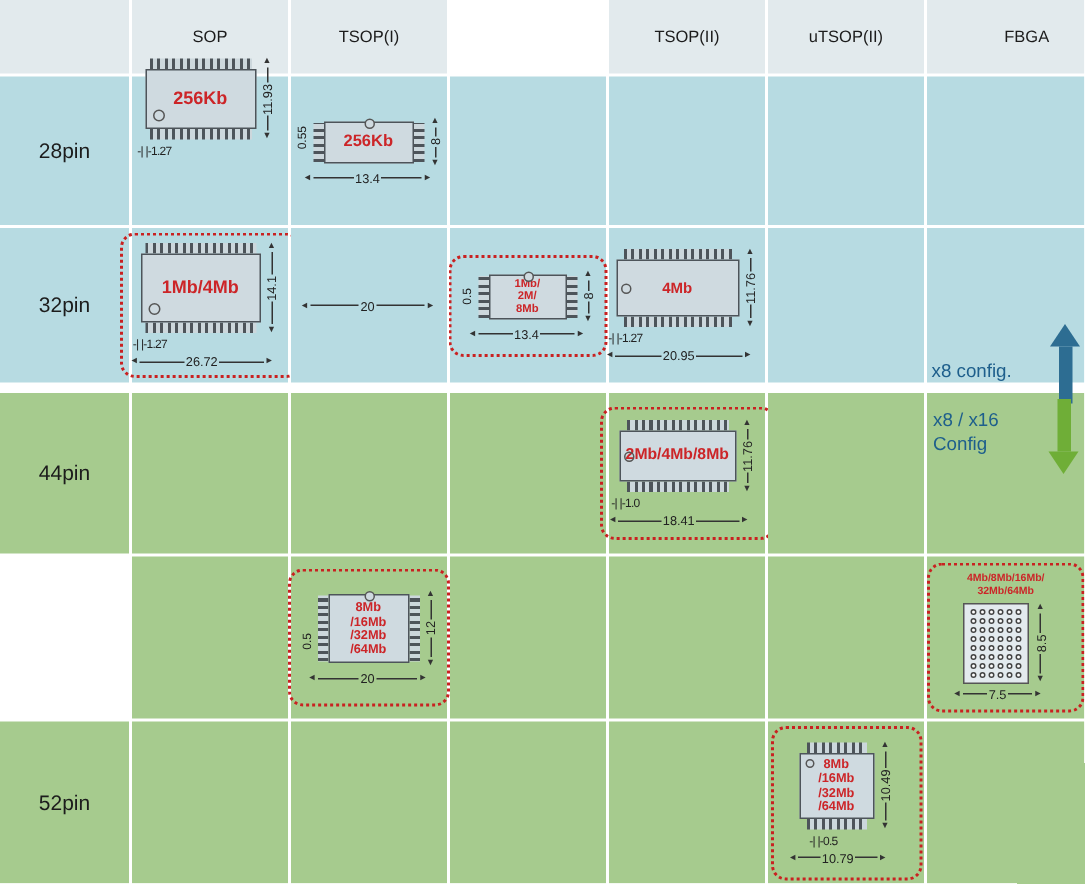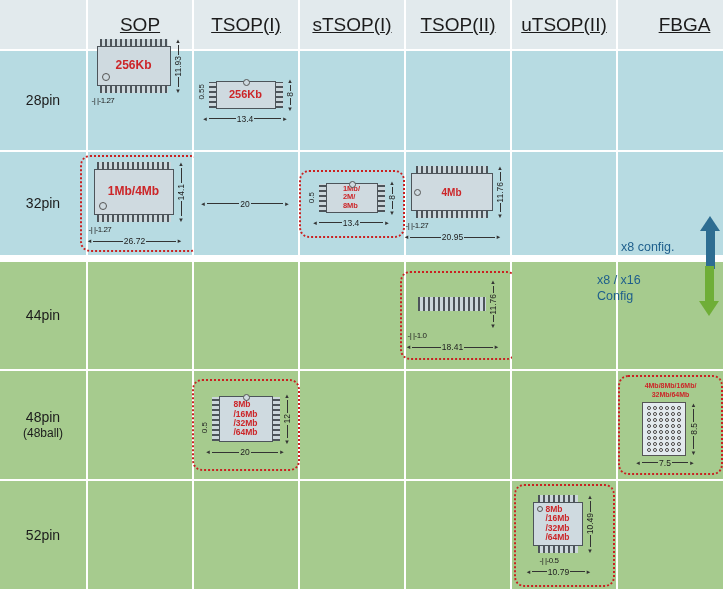--- a/index.html
+++ b/index.html
@@ -11,37 +11,37 @@
   #app{
     position:relative;width:723px;height:589px;background:#fff;
     display:grid;
     grid-template-columns:86px 104px 104px 104px 104px 104px 105px;
     grid-template-rows:49px 99px 103px 3px 107px 108px 108px;
     gap:2px;
     font-family:"Liberation Sans",sans-serif;
     overflow:hidden;
   }
   .hcell{background:var(--hdr);display:flex;align-items:center;justify-content:center;
-    font-size:19px;color:#1c1c1c;text-decoration:underline;}
+    font-size:11px;color:#1c1c1c;}
   .rlabel{display:flex;flex-direction:column;align-items:center;justify-content:center;
     font-size:14px;color:#1c1c1c;line-height:1.2;}
   .rlabel .sub{font-size:12px;}
   .cell{display:flex;align-items:center;justify-content:center;position:relative;}
   .blue{background:var(--blue);} .green{background:var(--green);}
 
   .chip{display:flex;flex-direction:column;align-items:center;gap:2px;position:relative;}
   .dotted{border:2px dotted var(--dotted);border-radius:10px;padding:3px;}
   .hrow{display:flex;align-items:center;gap:2px;}
   .hrow0{display:flex;align-items:center;}
   .stack{display:flex;flex-direction:column;align-items:center;}
   .pins-h{height:7px;background:repeating-linear-gradient(90deg,#4d545a 0 2px,#ccd7dc 2px 5px);}
   .pins-v{width:7px;background:repeating-linear-gradient(0deg,#4d545a 0 2px,#ccd7dc 2px 5px);}
   .cbody{position:relative;background:var(--chipbg);border:1px solid var(--chipbd);
     display:flex;align-items:center;justify-content:center;box-sizing:border-box;}
-  .clab{color:var(--red);line-height:1.1;font-weight:600;}
+  .clab{color:var(--red);text-align:center;line-height:1.1;font-weight:600;}
   .p1{position:absolute;border:1px solid #555;border-radius:50%;}
   .p1-sop{left:4px;bottom:4px;width:6px;height:6px;}
   .p1-tsop1{top:-3px;left:50%;margin-left:-3px;width:5px;height:5px;background:var(--chipbg);}
   .p1-tsop2{left:2px;top:50%;margin-top:-3px;width:5px;height:5px;}
   .p1-utsop2{left:3px;top:3px;width:4px;height:4px;}
 
   .hdim{display:flex;align-items:center;gap:1px;font-size:8.5px;color:#222;justify-content:center;}
   .hdim .ln{flex:1;height:1px;background:#333;min-width:3px;}
   .ar{font-size:6px;line-height:1;color:#333;}
   .vdim{display:flex;flex-direction:column;align-items:center;gap:1px;width:11px;}
@@ -50,21 +50,21 @@
   .pitch{font-size:8px;color:#222;letter-spacing:-0.5px;white-space:nowrap;}
   .vpitch{writing-mode:vertical-rl;transform:rotate(180deg);font-size:8px;color:#222;
     margin-bottom:12px;margin-right:1px;}
   .ftop{color:var(--red);font-size:7px;line-height:1.25;text-align:center;font-weight:600;}
   .fbody{background:#e3eaee;border:1px solid #555;display:flex;align-items:center;justify-content:center;box-sizing:border-box;}
   .balls{display:grid;gap:2px;}
   .ball{width:4px;height:4px;border:1px solid #444;border-radius:50%;background:#fff;box-sizing:border-box;}
 
   .cfg{position:absolute;color:var(--cfgtext);font-size:12.5px;line-height:1.3;z-index:5;}
   .cfg-x8{left:621px;top:239px;}
-  .cfg-x16{left:597px;top:272px;}
+  .cfg-x16{left:622px;top:272px;}
   .uparrow{position:absolute;left:700px;top:216px;width:20px;height:53px;z-index:4;
     display:flex;flex-direction:column;align-items:center;}
   .uparrow .head{width:0;height:0;border-left:10px solid transparent;border-right:10px solid transparent;
     border-bottom:15px solid var(--aup);}
   .uparrow .shaft{width:9px;flex:1;background:var(--aup);}
   .dnarrow{position:absolute;left:699px;top:266px;width:20px;height:50px;z-index:4;
     display:flex;flex-direction:column;align-items:center;}
   .dnarrow .shaft{width:9px;flex:1;background:var(--adn);}
   .dnarrow .head{width:0;height:0;border-left:10px solid transparent;border-right:10px solid transparent;
     border-top:15px solid var(--adn);}
@@ -84,21 +84,20 @@
     <div class="head"></div>
       <div class="shaft"></div>
   </div>
   <div class="dnarrow">
     <div class="shaft"></div>
       <div class="head"></div>
   </div>
 <div class="hcell" style="grid-area: 1 / 1;"></div>
     <div class="hcell" style="grid-area: 1 / 2;">SOP</div>
     <div class="hcell" style="grid-area: 1 / 3;">TSOP(I)</div>
-    <div class="hcell" style="grid-area: 1 / 4;">sTSOP(I)</div>
     <div class="hcell" style="grid-area: 1 / 5;">TSOP(II)</div>
     <div class="hcell" style="grid-area: 1 / 6;">uTSOP(II)</div>
     <div class="hcell" style="grid-area: 1 / 7; padding-left: 28px;">FBGA</div>
     <div class="rlabel blue" style="grid-area: 2 / 1;">
       <div>28pin</div>
     </div>
     <div class="cell blue" style="grid-area: 2 / 2;">
       <div class="chip">
         <div class="hrow">
           <div class="stack">
@@ -279,20 +278,26 @@
       <div>44pin</div>
     </div>
     <div class="cell green" style="grid-area: 5 / 2;"></div>
     <div class="cell green" style="grid-area: 5 / 3;"></div>
     <div class="cell green" style="grid-area: 5 / 4;"></div>
     <div class="cell green" style="grid-area: 5 / 5;">
       <div class="chip dotted" style="padding: 6px 4px;">
         <div class="hrow">
           <div class="stack">
             <div class="pins-h" style="width: 68px;"></div>
+            <div class="cbody" style="width: 78px; height: 34px;">
+              <div class="clab" style="font-size: 10.5px;">
+                <div>2Mb/4Mb/8Mb</div>
+              </div>
+              <span class="p1 p1-tsop2"></span>
+            </div>
             <div class="pins-h" style="width: 68px;"></div>
           </div>
           <div class="vdim" style="height: 50px;">
             <span class="ar">▲</span>
             <span class="vln"></span>
             <span class="vnum">11.76</span>
             <span class="vln"></span>
             <span class="ar">▼</span>
           </div>
         </div>
@@ -301,24 +306,20 @@
           <span class="ar">◄</span>
           <span class="ln"></span>
           <span>18.41</span>
           <span class="ln"></span>
           <span class="ar">►</span>
         </div>
       </div>
     </div>
     <div class="cell green" style="grid-area: 5 / 6;"></div>
     <div class="cell green" style="grid-area: 5 / 7;"></div>
-    <div class="rlabel green" style="grid-area: 6 / 1;">
-      <div>48pin</div>
-      <div class="sub">(48ball)</div>
-    </div>
     <div class="cell green" style="grid-area: 6 / 2;"></div>
     <div class="cell green" style="grid-area: 6 / 3;">
       <div class="chip dotted" style="padding: 12px 2px;">
         <div class="hrow">
           <span class="vpitch" style="align-self: flex-end;">0.5</span>
           <div class="hrow0">
             <div class="pins-v" style="height: 44px;"></div>
             <div class="cbody" style="width: 54px; height: 46px;">
               <div class="clab" style="font-size: 8.5px;">
                 <div>8Mb</div>

